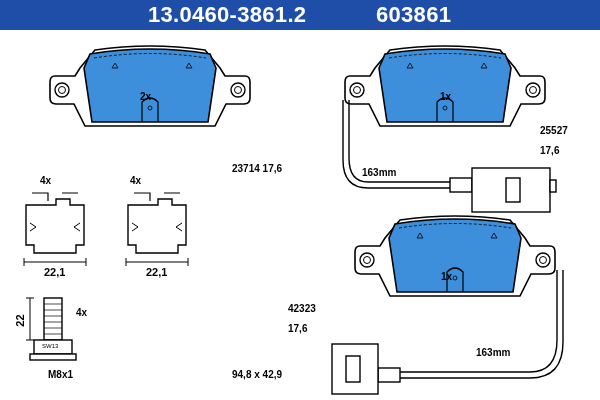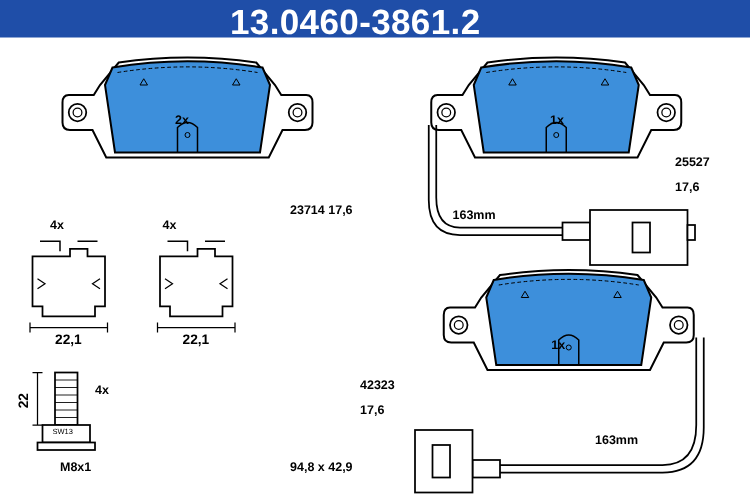--- a/index.html
+++ b/index.html
@@ -1,27 +1,28 @@
 <!DOCTYPE html>
 <html><head>
 <meta charset="utf-8">
 <style>
   html, body { margin: 0; padding: 0; }
   body { width: 600px; height: 400px; background: #ffffff; position: relative; overflow: hidden; font-family: "Liberation Sans", sans-serif; }
   .header { position: absolute; left: 0; top: 0; width: 600px; height: 30px; background: #1f4ea8; }
-  .header span { position: absolute; top: 2px; color: #ffffff; font-weight: bold; font-size: 28px; letter-spacing: 0.3px; margin-left: 36px; }
+  .header span { position: absolute; top: 2px; color: #ffffff; font-weight: bold; font-size: 22px; letter-spacing: 0.3px; }
   .lbl { position: absolute; color: #000; font-weight: bold; font-size: 10px; line-height: 17px; white-space: nowrap; }
   .sm { font-size: 10px; font-weight: normal; }
   svg { position: absolute; left: 0; top: 0; }
 </style>
 </head>
 <body>
 
 <div class="header">
   <span style="left:148px;">13.0460-3861.2</span>
+  <span style="left:376px;">603861</span>
 </div>
 
 <svg width="600" height="400" viewBox="0 0 600 400">
   <defs>
     <g id="pad">
 
       <path d="M-95,-22 L-75,-22 L-70,-30 L-55,-48 Q0,-56 55,-48 L70,-30 L75,-22 L95,-22 Q100,-22 100,-16 L100,0 Q100,6 94,6 L76,6 L65,28 L-65,28 L-76,6 L-94,6 Q-100,6 -100,0 L-100,-16 Q-100,-22 -95,-22 Z" fill="#fff" stroke="#000" stroke-width="1.6"></path>
 
       <path d="M-60,-44 Q0,-54 60,-44 L66,-30 L58,24 L-58,24 L-66,-30 Z" fill="#3d8fdb" stroke="#000" stroke-width="1.6"></path>
       <path d="M-56,-40 Q0,-49 56,-40" fill="none" stroke="#000" stroke-width="0.8" stroke-dasharray="3,2"></path>

